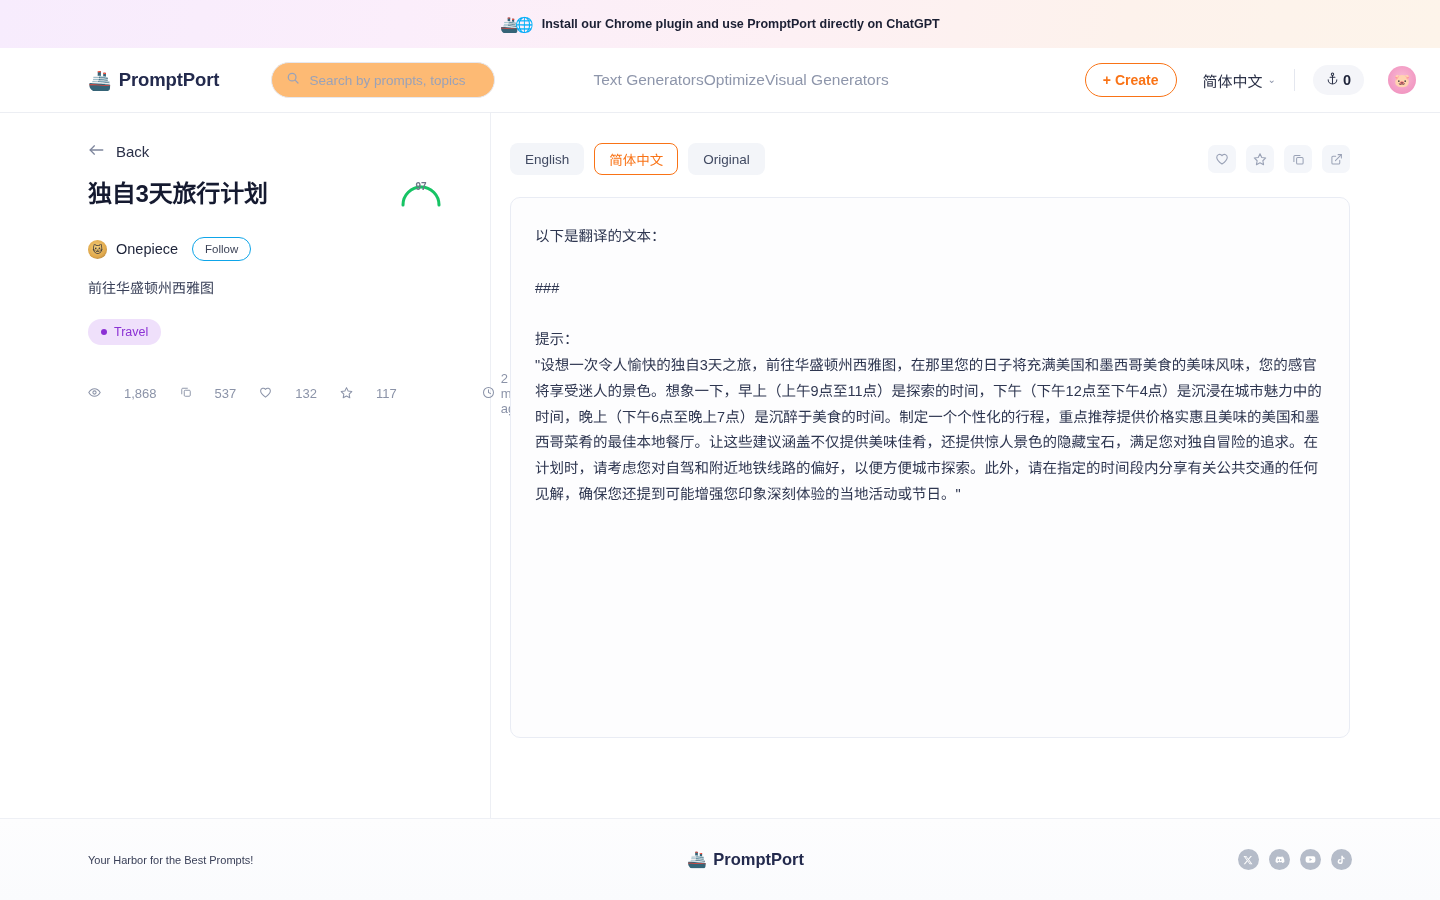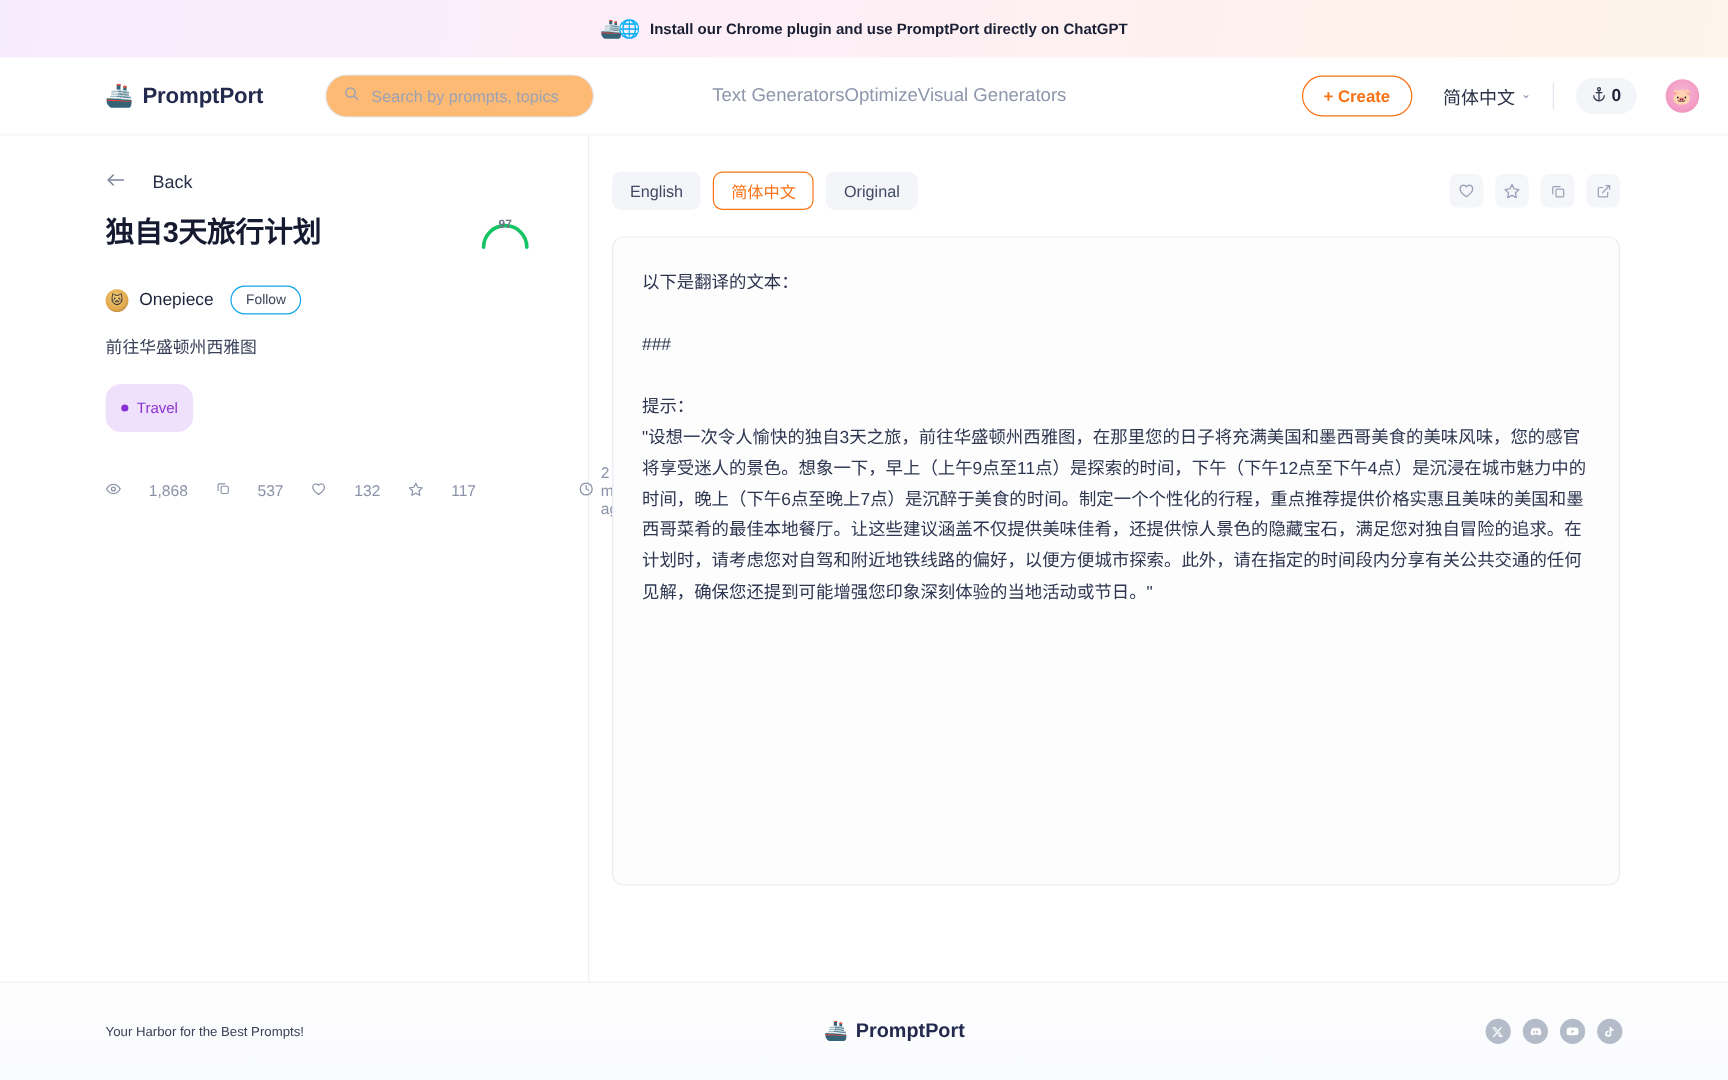--- a/index.html
+++ b/index.html
@@ -172,21 +172,21 @@
   .left-pane {
     width: 491px;
     flex: 0 0 491px;
     border-right: 1px solid #edeff4;
     padding: 30px 30px 0 88px;
   }
 
   .back-link {
     display: inline-flex;
     align-items: center;
-    gap: 22px;
+    gap: 11px;
     font-size: 15px;
     color: #2a3048;
     cursor: pointer;
     margin-bottom: 18px;
   }
   .back-link svg { color: #7d859c; }
 
   .title-row {
     display: flex;
     align-items: center;
@@ -250,21 +250,21 @@
     font-size: 14px;
     color: #3a4159;
     line-height: 1.5;
   }
 
   .tag-pill {
     margin-top: 20px;
     display: inline-flex;
     align-items: center;
     gap: 7px;
-    height: 40px;
+    height: 26px;
     padding: 0 13px;
     border-radius: 13px;
     background: #efe0fb;
     font-size: 12.5px;
     color: #8b30d4;
     cursor: pointer;
   }
   .tag-dot { width: 6px; height: 6px; border-radius: 50%; background: #8b30d4; }
 
   .stats-row {

